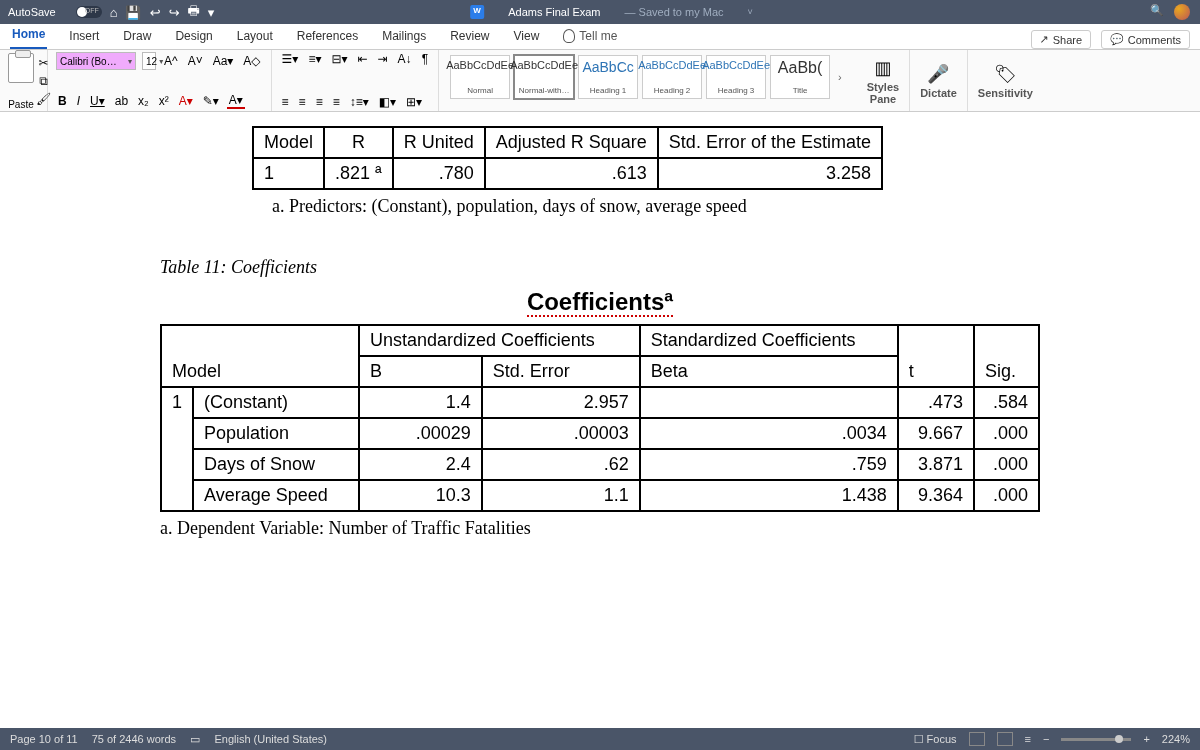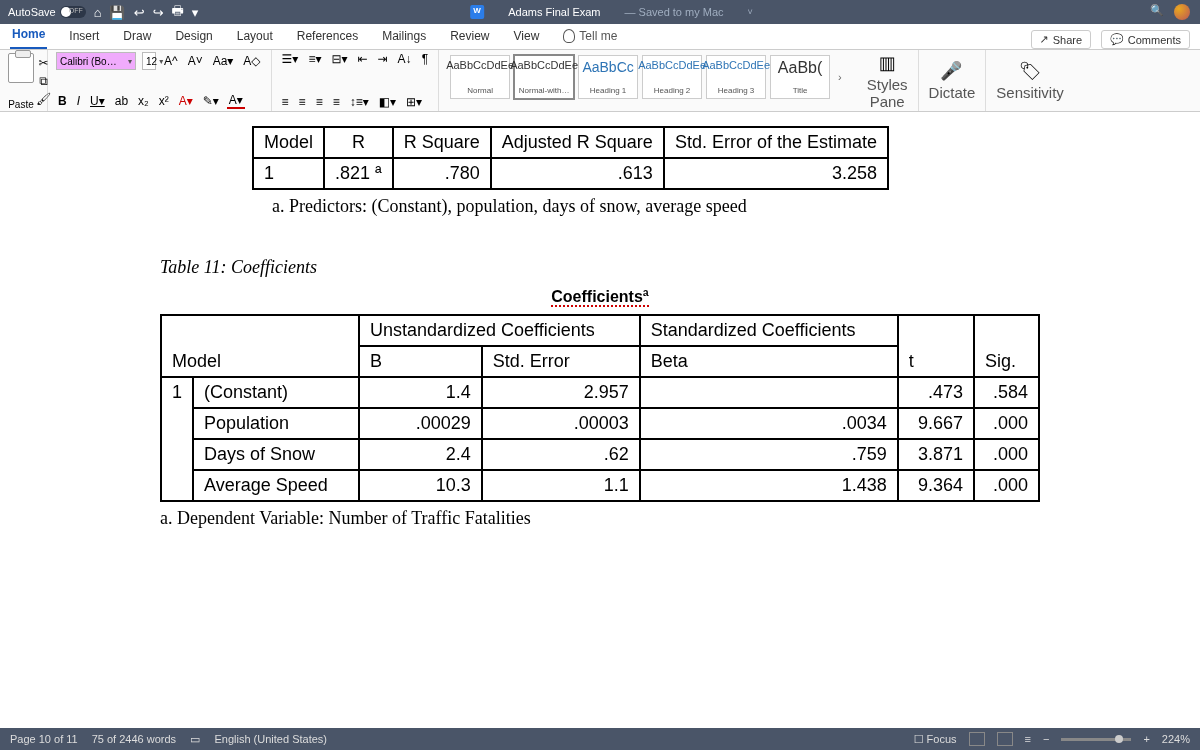--- a/index.html
+++ b/index.html
@@ -1,21 +1,21 @@
 <!DOCTYPE html>
 <html><head>
 <meta charset="utf-8">
 <style>
   * { box-sizing: border-box; margin: 0; padding: 0; font-family: -apple-system, "Segoe UI", sans-serif; }
   body { width: 1200px; height: 750px; background: #fff; display: flex; flex-direction: column; overflow: hidden; }
 
   
   .titlebar { height: 24px; background: #4a5568; color: #fff; display: flex; align-items: center; font-size: 11px; position: relative; }
   .titlebar-left { display: flex; align-items: center; gap: 8px; padding-left: 8px; }
-  .autosave { display: flex; align-items: flex-start; gap: 4px; }
+  .autosave { display: flex; align-items: flex-start; gap: 20px; }
   .toggle { width: 26px; height: 12px; border-radius: 6px; background: #2d3748; position: relative; }
   .toggle::after { content: "OFF"; font-size: 7px; position: absolute; right: 3px; top: 1px; color:#bbb; }
   .toggle::before { content:""; width:10px; height:10px; background:#fff; border-radius:50%; position:absolute; left:1px; top:1px; }
   .tb-icons { display:flex; gap:8px; align-items:center; }
   .tb-icons span { font-size: 13px; cursor:pointer; }
   .titlebar-center { position:absolute; left:50%; transform:translateX(-50%); display:flex; gap:24px; align-items:center;padding-left:23px; }
   .titlebar-center .doc-icon { width:14px; height:14px; background:#2b7de9; border-radius:2px; position:relative;}
   .titlebar-center .doc-icon::after{content:"W"; font-size:8px; font-weight:bold; position:absolute; left:3px; top:1px; color:#fff;}
   .title-saved { color:#a0aec0; }
   .titlebar-right { margin-left:auto; display:flex; gap:10px; padding-right:10px; }
@@ -44,35 +44,35 @@
   .font-size { width:14px; height:18px; border:1px solid #bbb; font-size:10px; padding:1px 3px; display:flex; align-items:center; justify-content:space-between; background:#fff;}
   .rb { padding:0 2px; cursor:pointer; font-size:12px;}
   .bold { font-weight:bold; } .ital{font-style:italic;} .und{text-decoration:underline;}
   .styles-gallery { display:flex; gap:4px; padding:3px; }
   .style-card { width:60px; height:44px; border:1px solid #ccc; background:#fff; display:flex; flex-direction:column; align-items:center; justify-content:space-between; padding:3px 0; cursor:pointer;}
   .style-card.sel { border:1px solid #888; box-shadow:0 0 0 1px #888;}
   .style-prev { font-size:11px; color:#333;}
   .style-lbl { font-size:8px; color:#555;}
   .side-block{display:flex; flex-direction:column; align-items:center; justify-content:center; padding:2px 10px; gap:2px; border-right:1px solid #ddd;}
   .side-block .ic{font-size:18px;}
-  .side-block .lbl{font-size:15px; color:#555; white-space:nowrap;}
+  .side-block .lbl{font-size:11px; color:#555; white-space:nowrap;font-weight:bold;}
 
   
   .doc { flex:1; background:#fff; overflow:hidden; display:flex; flex-direction:column; align-items:center; padding:14px 0 0; color:#000;}
   .doc-content { width: 880px; font-family: "Times New Roman", Georgia, serif; font-size:16px; }
 
   
   table.model-summary { border-collapse:collapse; margin-left: 92px; }
   table.model-summary th, table.model-summary td { border:2px solid #000; padding:4px 10px; font-size:18px; text-align:right; font-weight:normal;}
   table.model-summary th { text-align:center; }
   table.model-summary td.left { text-align:left; }
   .footnote { margin-left: 112px; margin-top:6px; font-size:18px; font-family:"Times New Roman", serif;}
 
   .caption { margin: 40px 0 10px 0; font-style:italic; font-size:18px; font-family:"Times New Roman", serif;}
-  .table-title { text-align:center; font-weight:bold; font-size:16px; }
+  .table-title { text-align:center; font-weight:bold; font-size:24px; }
   .table-title span{ border-bottom:2px dotted #c00;}
 
   
   table.coef { border-collapse:collapse; width:100%; margin-top:8px;}
   table.coef th, table.coef td { border:2px solid #000; padding:4px 10px; font-size:18px; font-weight:normal;}
   table.coef .ral { text-align:right;}
   table.coef .cen { text-align:left;}
   table.coef .lft { text-align:left;}
   .footnote2 { margin-top:6px; font-size:18px; font-family:"Times New Roman", serif;}
 
@@ -244,21 +244,21 @@
 </div>
 
 <div class="doc">
   <div class="doc-content">
 
     <table class="model-summary">
       <tbody>
           <tr>
         <th>Model</th>
         <th>R</th>
-        <th>R Square</th>
+        <th>R United</th>
         <th>Adjusted R Square</th>
         <th>Std. Error of the Estimate</th>
       </tr>
       <tr>
         <td class="left">1</td>
         <td>.821 ª</td>
         <td>.780</td>
         <td>.613</td>
         <td>3.258</td>
       </tr>

